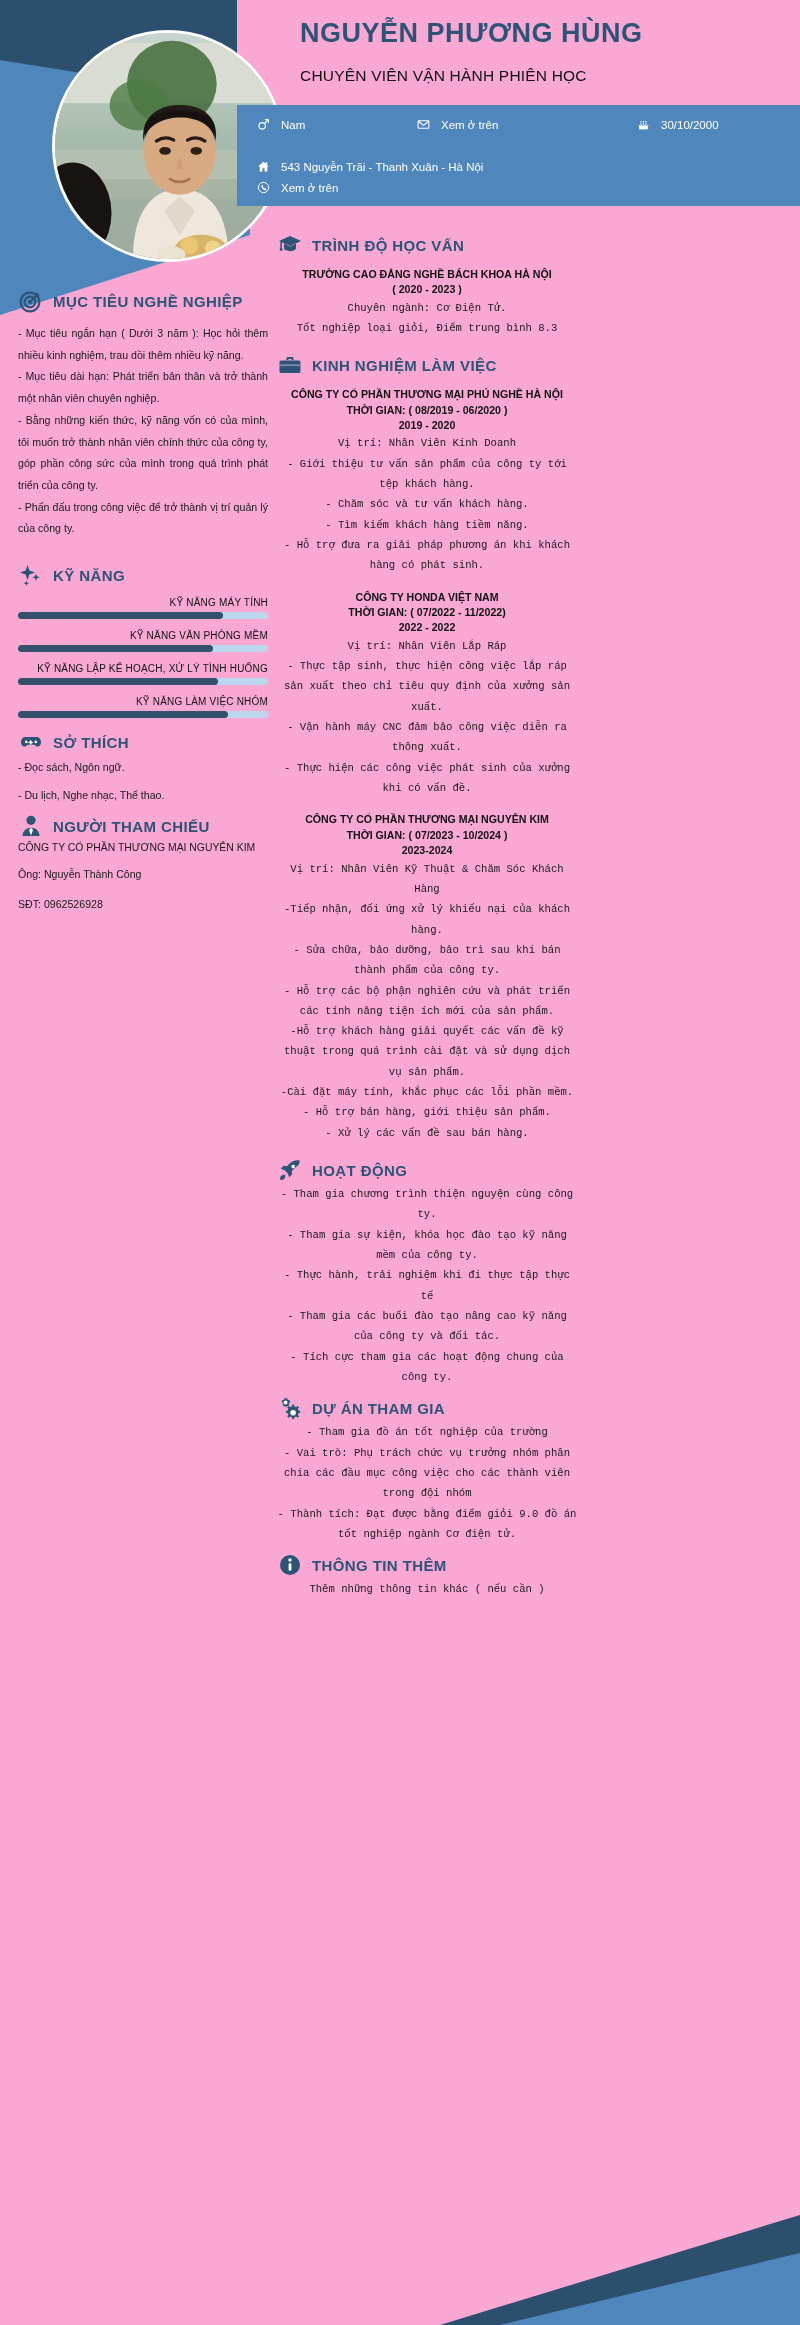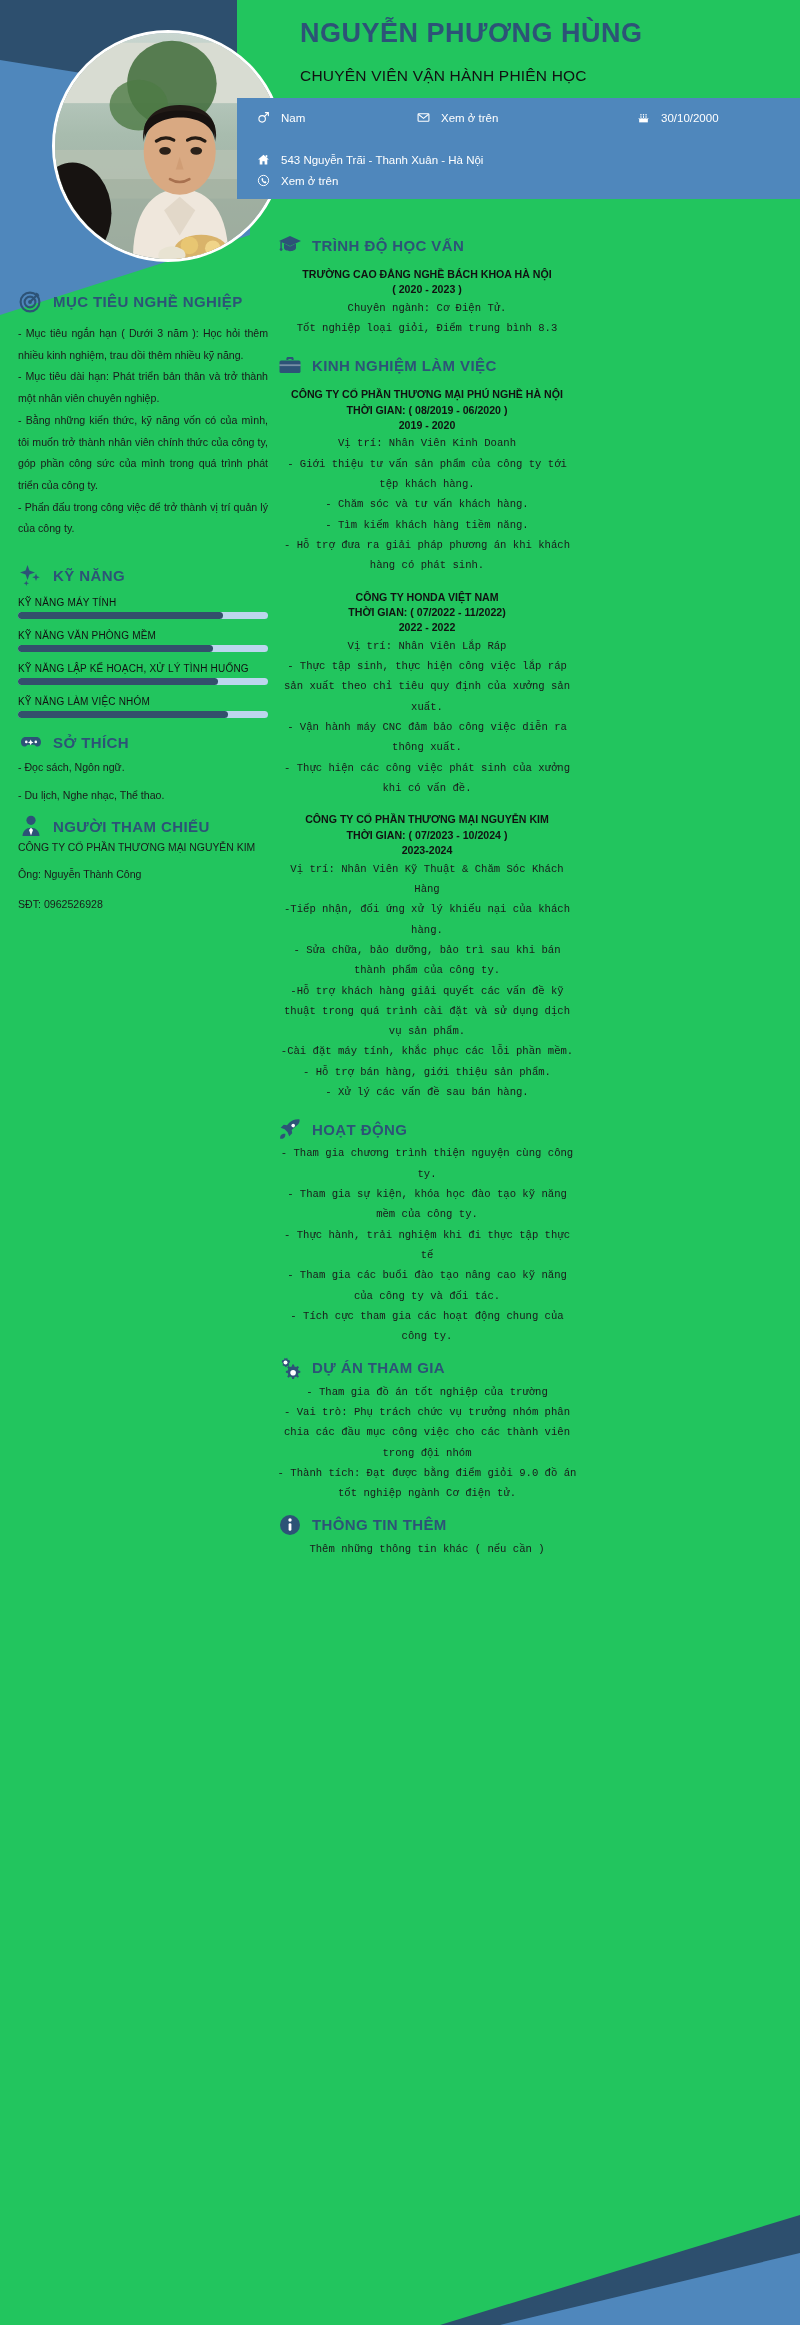--- a/index.html
+++ b/index.html
@@ -4,21 +4,21 @@
 <style>
   * { margin:0; padding:0; box-sizing:border-box; }
   html,body { width:800px; }
   body {
     font-family:"Liberation Sans", sans-serif;
     background:#ffffff;
     width:800px; height:2325px;
     position:relative; overflow:hidden;
     color:#222;
   }
-  .page { position:relative; width:800px; height:2325px; background:#22c55e; }
+  .page { position:relative; width:800px; height:2325px; background:#f9a8d4; }
 
   
   .header { position:relative; height:290px; width:800px; }
   .hdr-blue-block {
     position:absolute; left:0; top:0; width:237px; height:88px;
     background:#2d4f6e;
   }
   .hdr-diag {
     position:absolute; left:0; top:60px; width:250px; height:270px;
     background:#4f87bc;
@@ -34,21 +34,21 @@
   .hdr-right { position:absolute; left:300px; top:0; right:0; }
   .name {
     color:#2d5377; font-size:27px; font-weight:bold; letter-spacing:.5px;
     padding-top:18px; white-space:nowrap;
   }
   .job-title {
     color:#111; font-size:15.5px; letter-spacing:.2px; margin-top:18px;
     white-space:nowrap;
   }
   .contact-band {
-    position:absolute; left:237px; top:98px; width:563px; height:101px;
+    position:absolute; left:237px; top:105px; width:563px; height:101px;
     background:#4f87bc; color:#fff;
   }
   .contact-grid {
     position:absolute; left:20px; top:9px; width:100%;
     display:flex; flex-wrap:wrap;
   }
   .c-row { display:flex; align-items:center; height:21px; font-size:11.5px; }
   .c-ic { width:24px; display:flex; align-items:center; justify-content:flex-start; }
   .c-ic svg { width:13px; height:13px; fill:#fff; }
   .col-a { width:160px; }
@@ -66,21 +66,21 @@
   .sec-title {
     color:#2d5377; font-size:15px; font-weight:bold; letter-spacing:.4px;
   }
 
   .para {
     font-size:10.6px; line-height:2.05; text-align:justify; color:#1a1a1a;
   }
   .para p { margin:0; }
 
   
-  .skill { margin-top:8px; }
+  .skill { margin-top:8px;text-align:right; }
   .skill-label { font-size:10px; letter-spacing:.2px; color:#111; margin-bottom:4px; }
   .bar { height:7px; background:#bcd6ee; border-radius:4px; position:relative; margin-bottom:11px; }
   .bar > span { position:absolute; left:0; top:0; height:7px; border-radius:4px; background:#33506c; display:block; }
 
   .mini-list { font-size:10.6px; line-height:1.95; color:#1a1a1a; }
   .mini-list p { margin:0; }
   .ref-line { font-size:10.6px; line-height:2.0; color:#1a1a1a; }
   .ref-company { font-size:10.4px; line-height:1.6; color:#1a1a1a; margin-bottom:7px; }
 
   .blk { margin-bottom:14px; }
@@ -384,20 +384,21 @@
       </div>
 
       <div class="blk">
         <div class="blk-title">CÔNG TY CỔ PHẦN THƯƠNG MẠI NGUYỄN KIM</div>
         <div class="blk-sub">THỜI GIAN: ( 07/2023 - 10/2024 )</div>
         <div class="blk-sub">2023-2024</div>
         <div class="blk-body">
           <p>Vị trí: Nhân Viên Kỹ Thuật &amp; Chăm Sóc Khách Hàng</p>
           <p>-Tiếp nhận, đối ứng xử lý khiếu nại của khách hàng.</p>
           <p>- Sửa chữa, bảo dưỡng, bảo trì sau khi bán thành phẩm của công ty.</p>
+          <p>- Hỗ trợ các bộ phận nghiên cứu và phát triển các tính năng tiện ích mới của sản phẩm.</p>
           <p>-Hỗ trợ khách hàng giải quyết các vấn đề kỹ thuật trong quá trình cài đặt và sử dụng dịch vụ sản phẩm.</p>
           <p>-Cài đặt máy tính, khắc phục các lỗi phần mềm.</p>
           <p>- Hỗ trợ bán hàng, giới thiệu sản phẩm.</p>
           <p>- Xử lý các vấn đề sau bán hàng.</p>
         </div>
       </div>
     </div>
 
     <div>
       <div class="sec-head" style="margin-bottom:1px">

